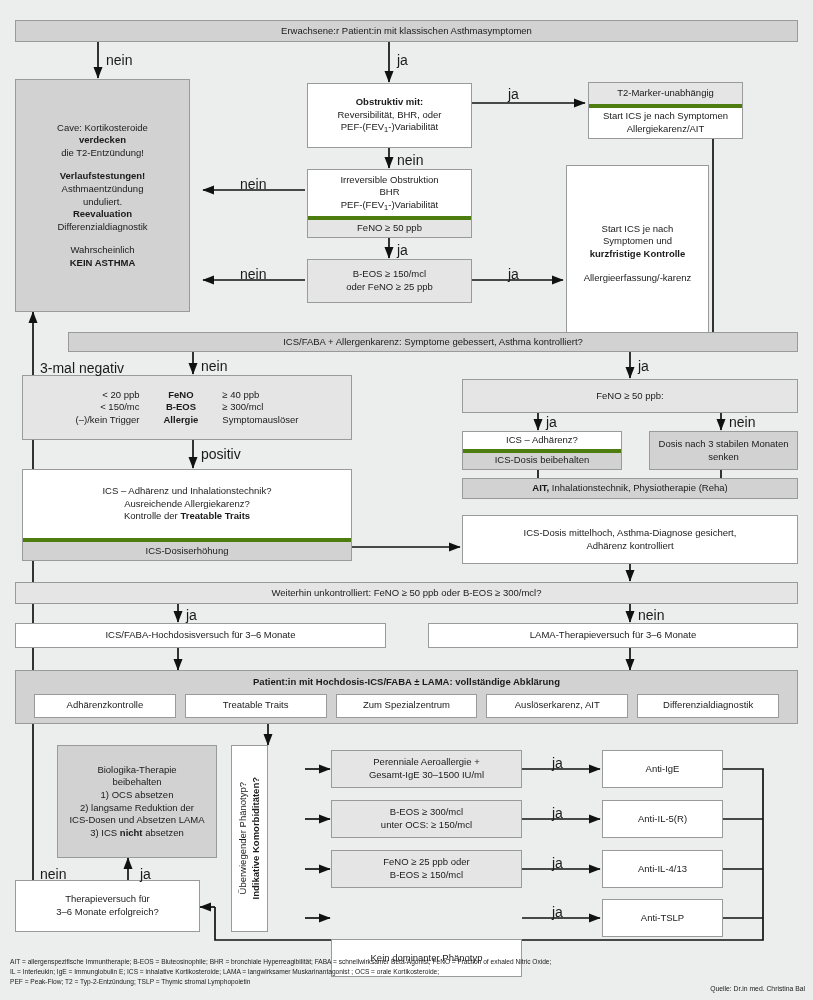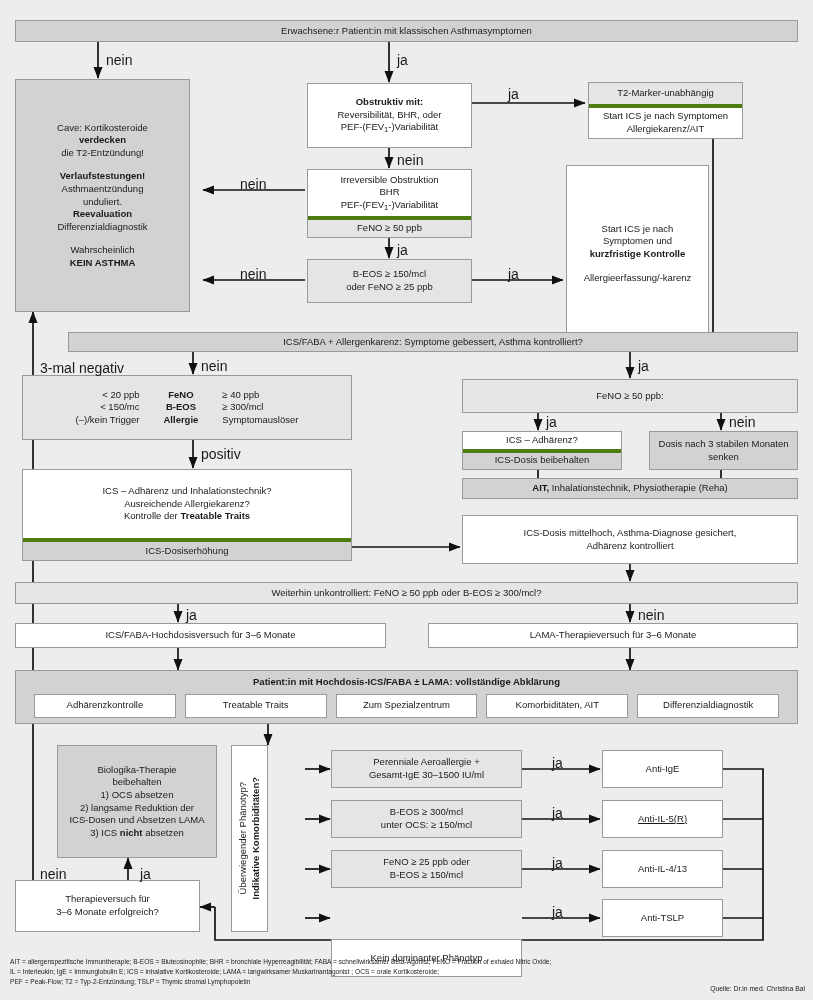--- a/index.html
+++ b/index.html
@@ -309,21 +309,21 @@
     <div class="box white" style="position:relative;left:auto;top:auto;flex:1;height:24px;">
           <span>Adhärenzkontrolle</span>
         </div>
     <div class="box white" style="position:relative;left:auto;top:auto;flex:1;height:24px;">
           <span>Treatable Traits</span>
         </div>
     <div class="box white" style="position:relative;left:auto;top:auto;flex:1;height:24px;">
           <span>Zum Spezialzentrum</span>
         </div>
     <div class="box white" style="position:relative;left:auto;top:auto;flex:1;height:24px;">
-          <span>Komorbiditäten, AIT</span>
+          <span>Auslöserkarenz, AIT</span>
         </div>
     <div class="box white" style="position:relative;left:auto;top:auto;flex:1;height:24px;">
           <span>Differenzialdiagnostik</span>
         </div>
   </div>
 </div>
 
 <div class="box gray" style="left:57px;top:745px;width:160px;height:113px;">
   <div>Biologika-Therapie</div>
   <div>beibehalten</div>
@@ -364,21 +364,21 @@
 </div>
 
 <div class="lbl" style="left:552px;top:755px;">ja</div>
 <div class="lbl" style="left:552px;top:805px;">ja</div>
 <div class="lbl" style="left:552px;top:855px;">ja</div>
 <div class="lbl" style="left:552px;top:904px;">ja</div>
 
 <div class="box white" style="left:602px;top:750px;width:121px;height:38px;">
   <span>Anti-IgE</span>
 </div>
-<div class="box white" style="left:602px;top:800px;width:121px;height:38px;text-decoration:underline;">
+<div class="box white" style="left:602px;top:800px;width:121px;height:38px;">
   <span>Anti-IL-5(R)</span>
 </div>
 <div class="box white" style="left:602px;top:850px;width:121px;height:38px;">
   <span>Anti-IL-4/13</span>
 </div>
 <div class="box white" style="left:602px;top:899px;width:121px;height:38px;">
   <span>Anti-TSLP</span>
 </div>
 
 <div class="footer">

